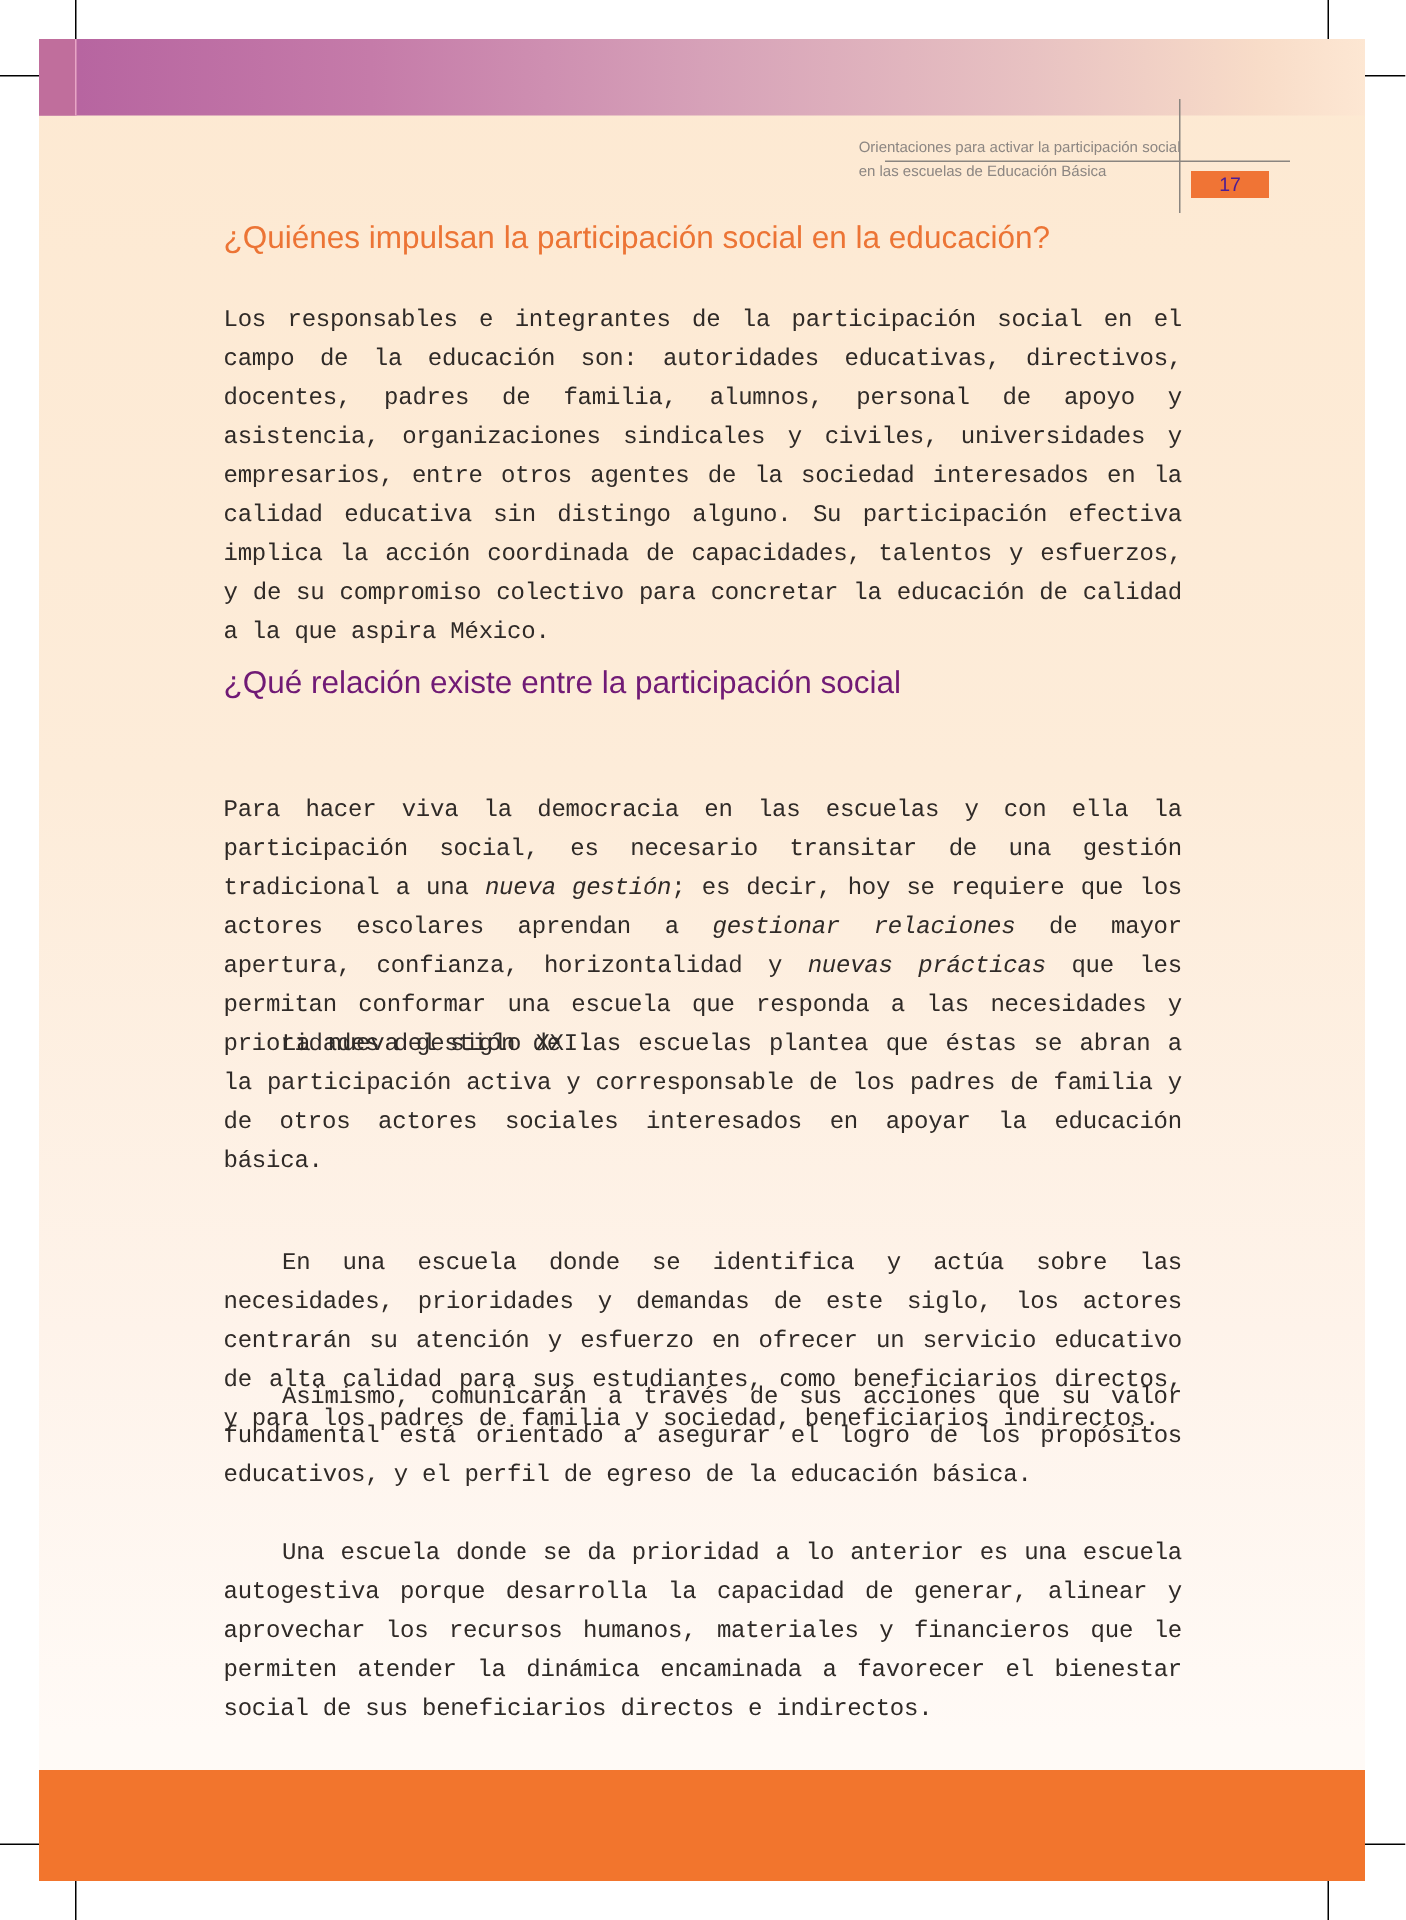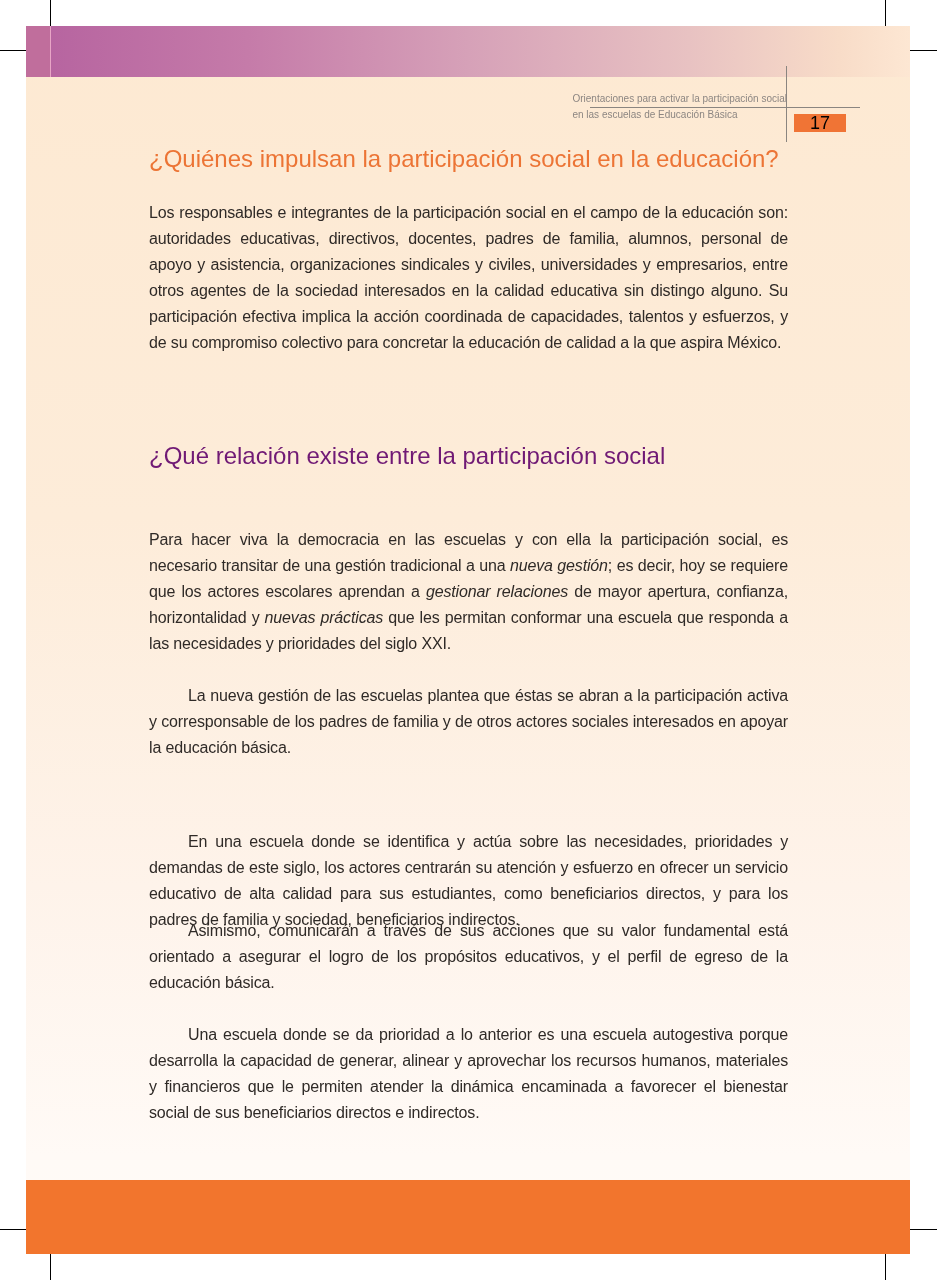--- a/index.html
+++ b/index.html
@@ -27,32 +27,32 @@
   .crop { position: absolute; background: #000; }
   .running-head {
     position: absolute; right: 150px; top: 91px; text-align: left;
     font-size: 10px; line-height: 16px; color: #8c8682;
     font-family: "Liberation Sans", sans-serif;
   }
   .rh-vline { position: absolute; left: 786px; top: 66px; width: 1px; height: 76px; background: #8a8580; }
   .rh-hline { position: absolute; left: 590px; top: 107px; width: 270px; height: 1px; background: #8a8580; }
   .page-num {
     position: absolute; left: 794px; top: 114px; width: 52px; height: 18px;
-    background: #f07435; color: #000000; font-size: 18px; line-height: 18px; text-align: center;
+    background: #f07435; color: #4c1d95; font-size: 13px; line-height: 18px; text-align: center;
   }
   h2 {
-    margin: 0; font-weight: normal; font-size: 24px; line-height: 32px;
+    margin: 0; font-weight: normal; font-size: 21px; line-height: 32px;
     font-family: "Liberation Sans", sans-serif;
   }
   .h-orange { color: #ec7435; position: absolute; top: 143px; left: 149px; }
   .h-purple { color: #701a75; position: absolute; top: 440px; left: 149px; }
   p {
     margin: 0; font-size: 16px; line-height: 26px; color: #2f2a27;
     text-align: justify; position: absolute; left: 149px; width: 639px;
-    font-family: Liberation Sans, sans-serif; letter-spacing: -0.15px;
+    font-family: Liberation Mono, monospace; letter-spacing: -0.15px;
   }
   p.indent { text-indent: 39px; }
   p em { font-style: italic; }
 </style>
 </head>
 <body>
 
 <div class="crop" style="left:50px;top:0;width:1px;height:26px;"></div>
 <div class="crop" style="left:0;top:50px;width:26px;height:1px;"></div>
 <div class="crop" style="left:885px;top:0;width:1px;height:26px;"></div>

